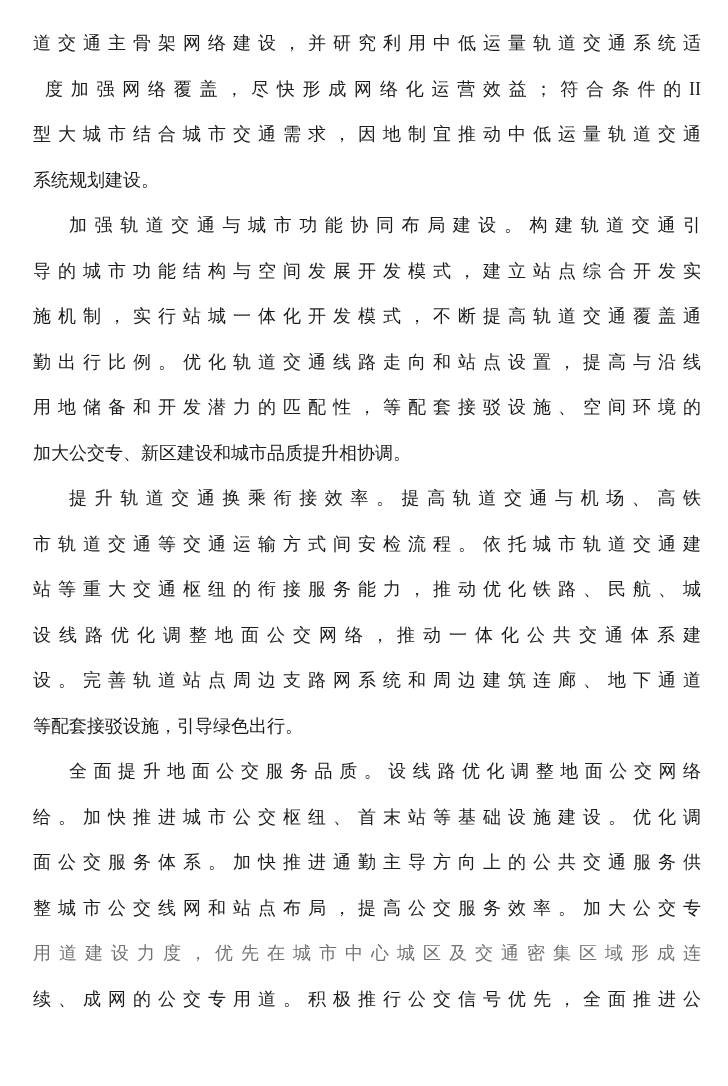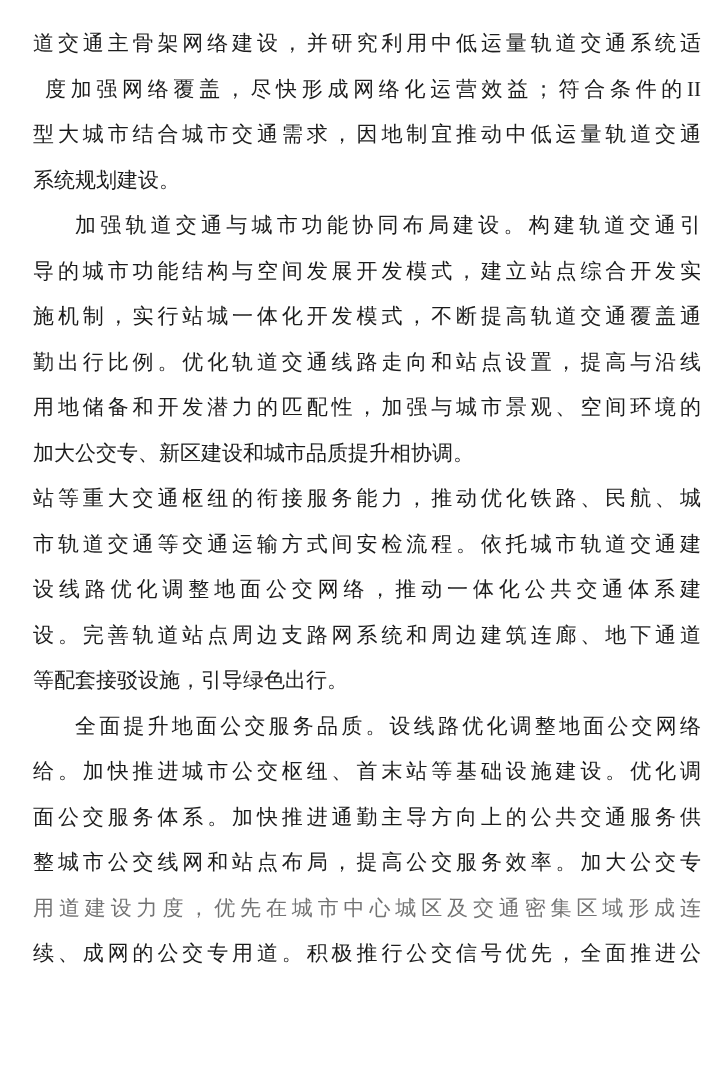--- a/index.html
+++ b/index.html
@@ -18,21 +18,21 @@
     height: 1086px;
     padding: 21px 27px 0 33px;
     background: #ffffff;
   }
   .para {
     margin: 0;
     padding: 0;
   }
   .line {
     font-family: "Liberation Serif", "DejaVu Serif", serif;
-    font-size: 21px;
+    font-size: 18px;
     line-height: 45.5px;
     color: #1c1c1c;
     text-align: justify;
     text-align-last: justify;
     -moz-text-align-last: justify;
     height: 45.5px;
     overflow: hidden;
   }
   .line.indent {
     text-indent: 2em;
@@ -51,26 +51,27 @@
         <div class="line" style="color: rgb(28, 28, 28);">道交通主骨架网络建设，并研究利用中低运量轨道交通系统适</div>
         <div class="line" style="color: rgb(28, 28, 28); margin-left: 12px;">度加强网络覆盖，尽快形成网络化运营效益；符合条件的II</div>
         <div class="line" style="color: rgb(28, 28, 28);">型大城市结合城市交通需求，因地制宜推动中低运量轨道交通</div>
         <div class="line end" style="color: rgb(28, 28, 28);">系统规划建设。</div>
       </div>
       <div class="para">
         <div class="line indent" style="color: rgb(28, 28, 28);">加强轨道交通与城市功能协同布局建设。构建轨道交通引</div>
         <div class="line" style="color: rgb(28, 28, 28);">导的城市功能结构与空间发展开发模式，建立站点综合开发实</div>
         <div class="line" style="color: rgb(28, 28, 28);">施机制，实行站城一体化开发模式，不断提高轨道交通覆盖通</div>
         <div class="line" style="color: rgb(28, 28, 28);">勤出行比例。优化轨道交通线路走向和站点设置，提高与沿线</div>
-        <div class="line" style="color: rgb(28, 28, 28);">用地储备和开发潜力的匹配性，加强与城市景观、空间环境的</div>
+        <div class="line" style="color: rgb(28, 28, 28);">用地储备和开发潜力的匹配性，等配套接驳设施、空间环境的</div>
         <div class="line end" style="color: rgb(28, 28, 28);">加大公交专、新区建设和城市品质提升相协调。</div>
       </div>
       <div class="para">
+        <div class="line indent" style="color: rgb(28, 28, 28);">提升轨道交通换乘衔接效率。提高轨道交通与机场、高铁</div>
+        <div class="line" style="color: rgb(28, 28, 28);">市轨道交通等交通运输方式间安检流程。依托城市轨道交通建</div>
         <div class="line" style="color: rgb(28, 28, 28);">站等重大交通枢纽的衔接服务能力，推动优化铁路、民航、城</div>
-        <div class="line" style="color: rgb(28, 28, 28);">市轨道交通等交通运输方式间安检流程。依托城市轨道交通建</div>
         <div class="line" style="color: rgb(28, 28, 28);">设线路优化调整地面公交网络，推动一体化公共交通体系建</div>
         <div class="line" style="color: rgb(28, 28, 28);">设。完善轨道站点周边支路网系统和周边建筑连廊、地下通道</div>
         <div class="line end" style="color: rgb(28, 28, 28);">等配套接驳设施，引导绿色出行。</div>
       </div>
       <div class="para">
         <div class="line indent" style="color: rgb(28, 28, 28);">全面提升地面公交服务品质。设线路优化调整地面公交网络</div>
         <div class="line" style="color: rgb(28, 28, 28);">给。加快推进城市公交枢纽、首末站等基础设施建设。优化调</div>
         <div class="line" style="color: rgb(28, 28, 28);">面公交服务体系。加快推进通勤主导方向上的公共交通服务供</div>
         <div class="line" style="color: rgb(28, 28, 28);">整城市公交线网和站点布局，提高公交服务效率。加大公交专</div>
         <div class="line" style="color: #737373;">用道建设力度，优先在城市中心城区及交通密集区域形成连</div>

